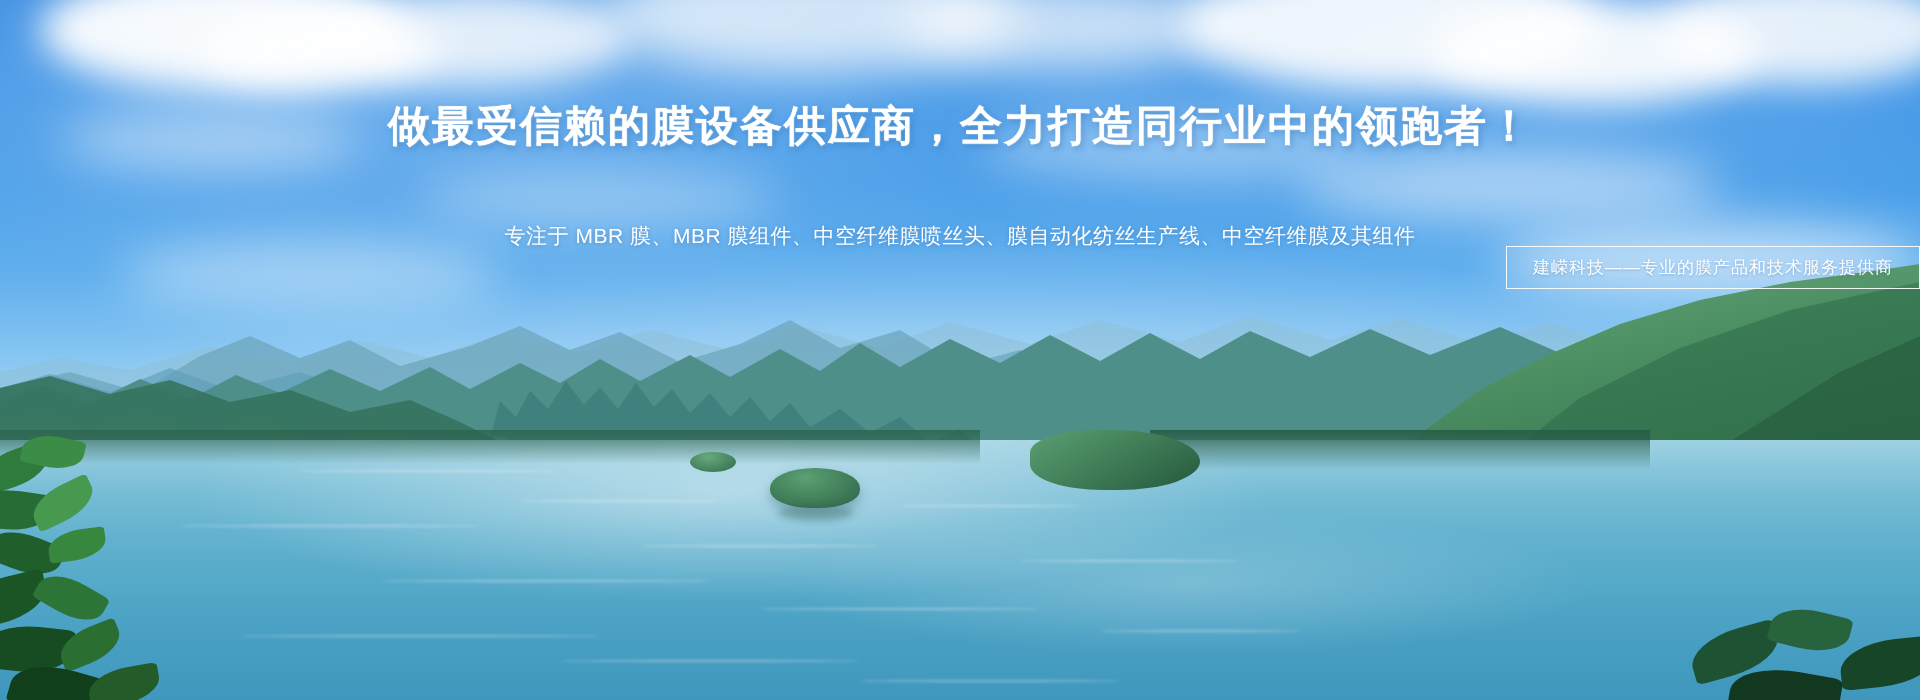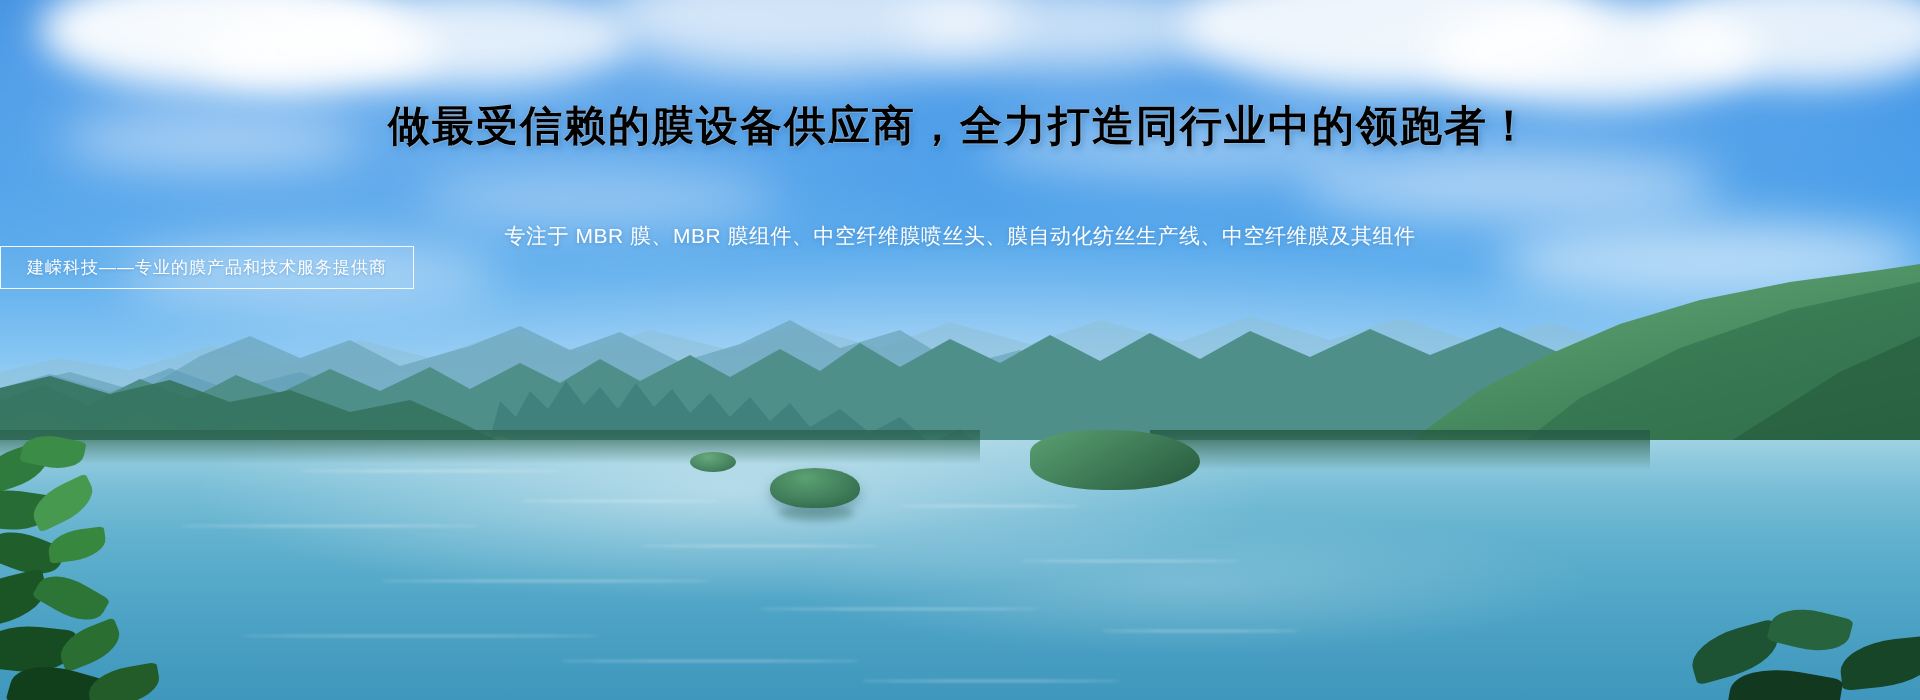--- a/index.html
+++ b/index.html
@@ -76,40 +76,40 @@
     position:absolute; left:0; right:0; top:0;
     text-align:center;
     pointer-events:none;
   }
   .headline {
     position:absolute;
     top:98px; left:0; right:0;
     font-size:42px;
     font-weight:bold;
     letter-spacing:2px;
-    color:#000000;
+    color:#ffffff;
     white-space:nowrap;
     text-shadow:
        0 0 1px rgba(255,255,255,.9),
        1px 1px 0 rgba(120,180,230,.55),
        2px 3px 6px rgba(40,100,160,.40);
   }
   .subtitle {
     position:absolute;
     top:222px; left:0; right:0;
     font-size:21px;
     color:#ffffff;
     letter-spacing:.5px;
     white-space:nowrap;
     text-shadow:0 1px 4px rgba(50,110,170,.45);
   }
   .tagline-wrap {
     position:absolute;
     top:246px; left:0; right:0;
-    display:flex; justify-content:flex-start;
+    display:flex; justify-content:flex-end;
   }
   .tagline {
     border:1px solid rgba(255,255,255,.92);
     padding:9px 26px;
     font-size:17px;
     color:#ffffff;
     letter-spacing:1px;
     white-space:nowrap;
     text-shadow:0 1px 3px rgba(50,110,170,.40);
     background:rgba(255,255,255,.04);

